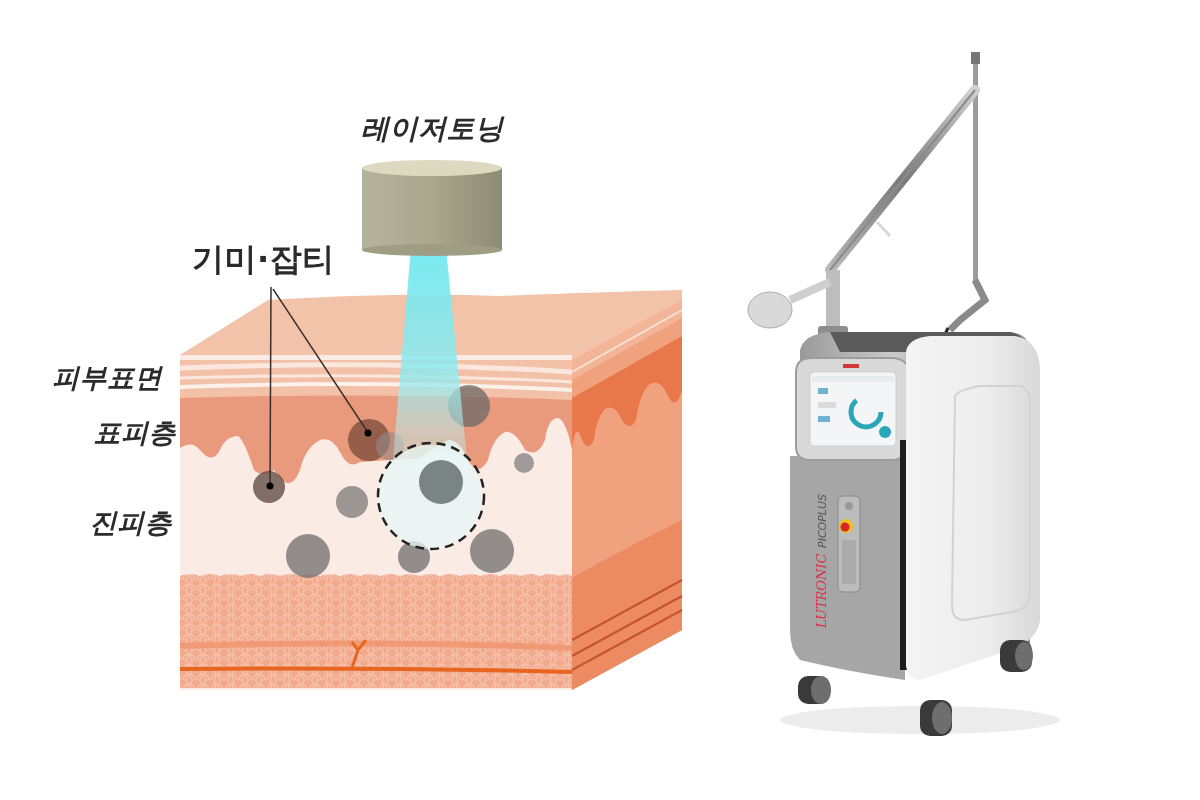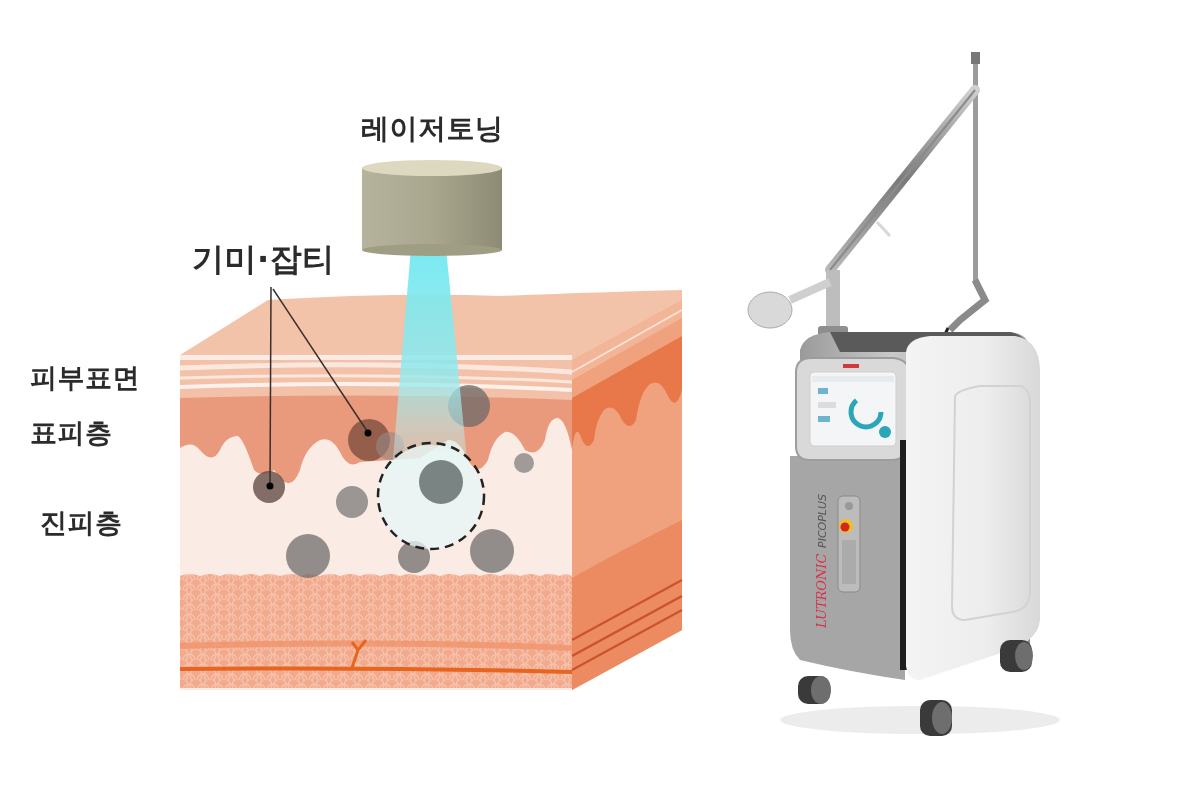--- a/index.html
+++ b/index.html
@@ -1,19 +1,19 @@
 <!DOCTYPE html>
 <html><head>
 <meta charset="utf-8">
 <style>
   html, body { margin: 0; padding: 0; background: #ffffff; }
   body { width: 1200px; height: 800px; position: relative; overflow: hidden;
          font-family: "DejaVu Sans", "Liberation Sans", sans-serif; }
   .label { position: absolute; color: #2b2b2b; font-weight: bold; font-size: 27px; letter-spacing: 0.5px; white-space: nowrap; }
-  .label.right { text-align: left; }
+  .label.right { text-align: right; font-style: italic; }
   svg { position: absolute; left: 0; top: 0; }
 </style>
 </head>
 <body>
 
 <svg width="1200" height="800" viewBox="0 0 1200 800">
   <defs>
     <linearGradient id="cylGrad" x1="0" x2="1" y1="0" y2="0">
       <stop offset="0" stop-color="#b5b39c"></stop>
       <stop offset="0.5" stop-color="#a9a78e"></stop>
@@ -167,17 +167,17 @@
       <rect x="798" y="676" width="32" height="28" rx="10" fill="#3a3a3a"></rect>
       <ellipse cx="821" cy="690" rx="10" ry="14" fill="#6e6e6e"></ellipse>
       <rect x="920" y="700" width="32" height="36" rx="10" fill="#3a3a3a"></rect>
       <ellipse cx="942" cy="718" rx="10" ry="16" fill="#6e6e6e"></ellipse>
       <rect x="1000" y="640" width="32" height="32" rx="10" fill="#3a3a3a"></rect>
       <ellipse cx="1024" cy="656" rx="9" ry="14" fill="#6e6e6e"></ellipse>
     </g>
   </g>
 </svg>
 
-<div class="label" style="left:361px; top:110px; font-size:28px;">레이저토닝</div>
+<div class="label" style="left:361px; top:110px; font-size:28px;font-style:italic;">레이저토닝</div>
 <div class="label" style="left:192px; top:238px; font-size:32px;">기미·잡티</div>
 <div class="label right" style="left:30px; top:360px; width:132px;">피부표면</div>
-<div class="label right" style="left:30px; top:415px; width:132px;">표피층</div>
+<div class="label right" style="left:44px; top:415px; width:132px;">표피층</div>
 <div class="label right" style="left:40px; top:505px; width:132px;">진피층</div>
 
 </body></html>

